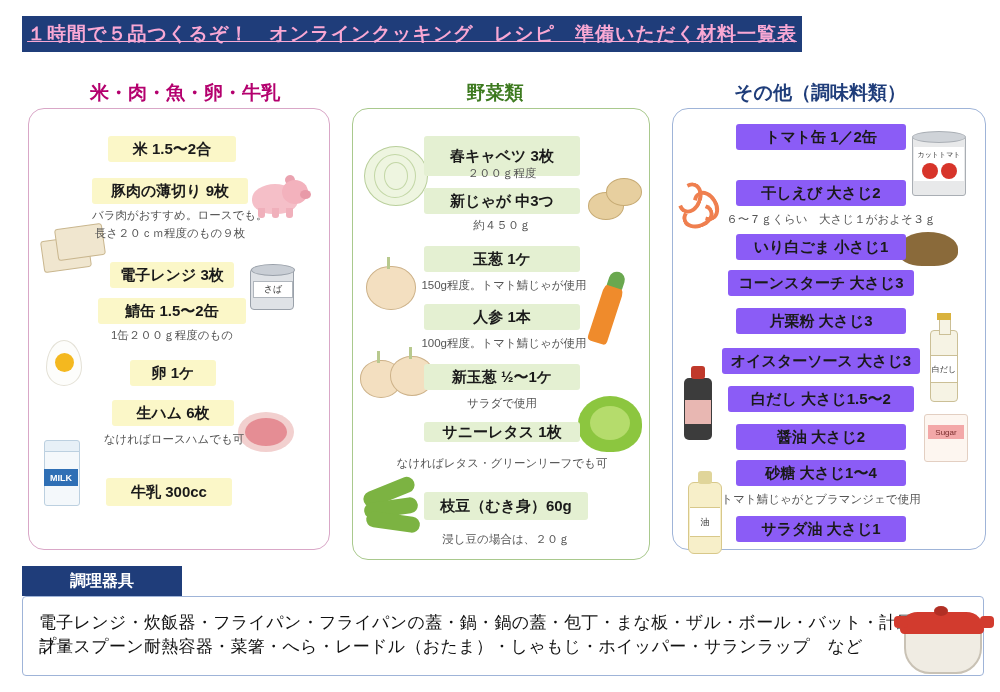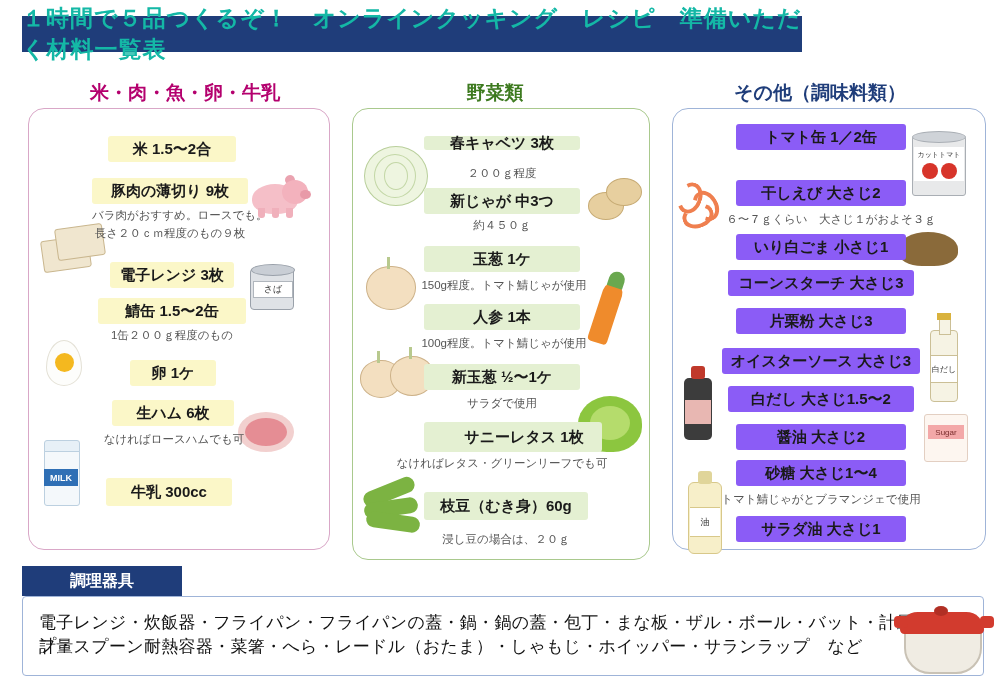--- a/index.html
+++ b/index.html
@@ -12,21 +12,21 @@
   }
   .page{position:relative;width:1000px;height:692px;}
 
   
   .title-bar{
     position:absolute;left:22px;top:16px;width:780px;height:36px;
     background:#1f3d7a;
     display:flex;align-items:center;justify-content:center;
   }
   .title-bar span{
-    color:#14b8a6;font-size:23px;font-weight:bold;letter-spacing:1px;
+    color:#f9a8d4;font-size:19px;font-weight:bold;letter-spacing:1px;text-decoration:underline;
   }
 
   
   .col-head{
     position:absolute;font-size:19px;font-weight:bold;text-align:center;
   }
   #head-a{left:40px;top:80px;width:290px;color:#b4006e;}
   #head-b{left:350px;top:80px;width:290px;color:#3d7a1f;}
   #head-c{left:660px;top:80px;width:320px;color:#1f3d7a;}
 
@@ -268,36 +268,36 @@
     <div class="let"></div>
       <div class="let2" style="left:12px;top:10px;"></div>
   </div>
 
   <div class="art" style="left:362px;top:480px;width:66px;height:48px;">
     <div class="eda" style="left:0;top:4px;transform:rotate(-22deg);"></div>
     <div class="eda" style="left:2px;top:20px;transform:rotate(-8deg);"></div>
     <div class="eda" style="left:4px;top:34px;transform:rotate(8deg);"></div>
   </div>
 
-  <div class="chip chip-g" style="left:424px;top:136px;width:156px;height:14px;font-size:15px;">春キャベツ  3枚</div>
+  <div class="chip chip-g" style="left:424px;top:136px;width:156px;height:40px;font-size:15px;">春キャベツ  3枚</div>
   <div class="note" style="left:424px;top:166px;width:156px;">２００ｇ程度</div>
 
   <div class="chip chip-g" style="left:424px;top:188px;width:156px;height:26px;font-size:15px;">新じゃが  中3つ</div>
   <div class="note" style="left:424px;top:218px;width:156px;">約４５０ｇ</div>
 
   <div class="chip chip-g" style="left:424px;top:246px;width:156px;height:26px;font-size:15px;">玉葱  1ケ</div>
   <div class="note" style="left:406px;top:278px;width:196px;">150g程度。トマト鯖じゃが使用</div>
 
   <div class="chip chip-g" style="left:424px;top:304px;width:156px;height:26px;font-size:15px;">人参  1本</div>
   <div class="note" style="left:406px;top:336px;width:196px;">100g程度。トマト鯖じゃが使用</div>
 
   <div class="chip chip-g" style="left:424px;top:364px;width:156px;height:26px;font-size:15px;">新玉葱  ½〜1ケ</div>
   <div class="note" style="left:424px;top:396px;width:156px;">サラダで使用</div>
 
-  <div class="chip chip-g" style="left:424px;top:422px;width:156px;height:30px;font-size:15px;padding-left:22px;">サニーレタス  1枚</div>
+  <div class="chip chip-g" style="left:424px;top:422px;width:156px;height:20px;font-size:15px;">サニーレタス  1枚</div>
   <div class="note" style="left:392px;top:456px;width:220px;">なければレタス・グリーンリーフでも可</div>
 
   <div class="chip chip-g" style="left:424px;top:492px;width:164px;height:28px;font-size:15px;">枝豆（むき身）60g</div>
   <div class="note" style="left:424px;top:532px;width:164px;">浸し豆の場合は、２０ｇ</div>
 
   <div class="panel" id="panel-c"></div>
 
   <div class="art" style="left:912px;top:136px;width:58px;height:66px;">
     <div class="tcan">
         <div class="tcan-top"></div>

